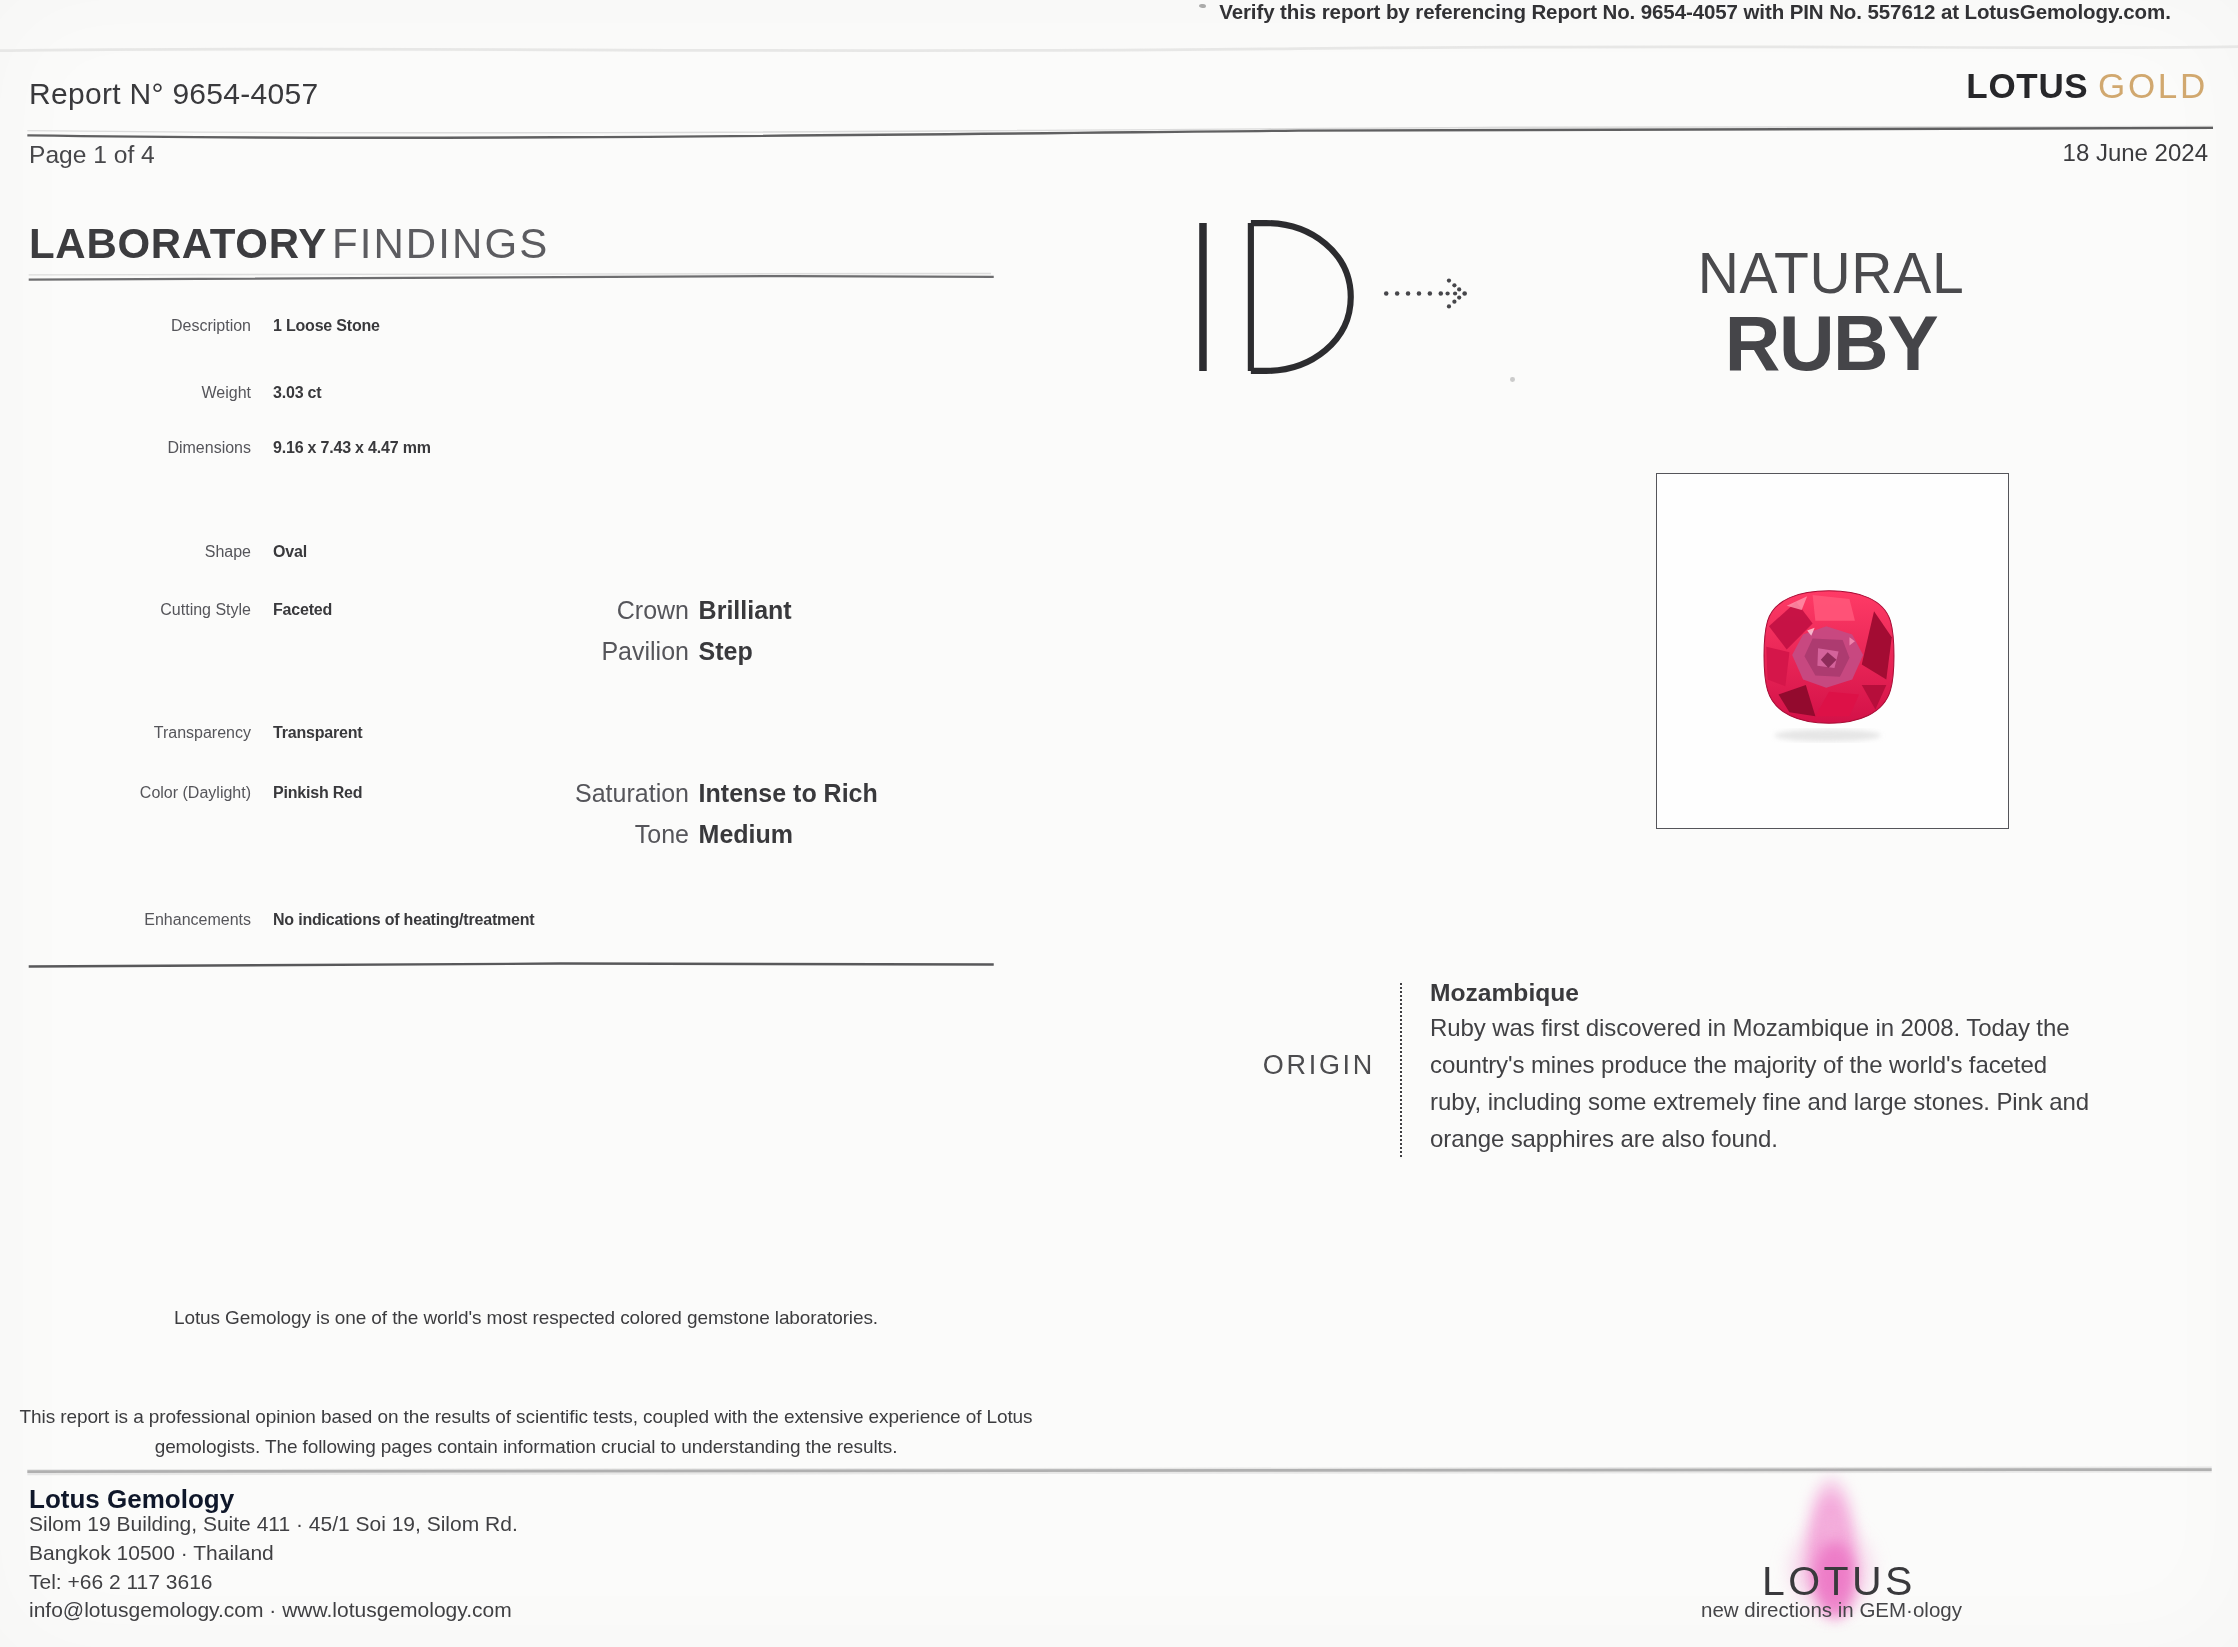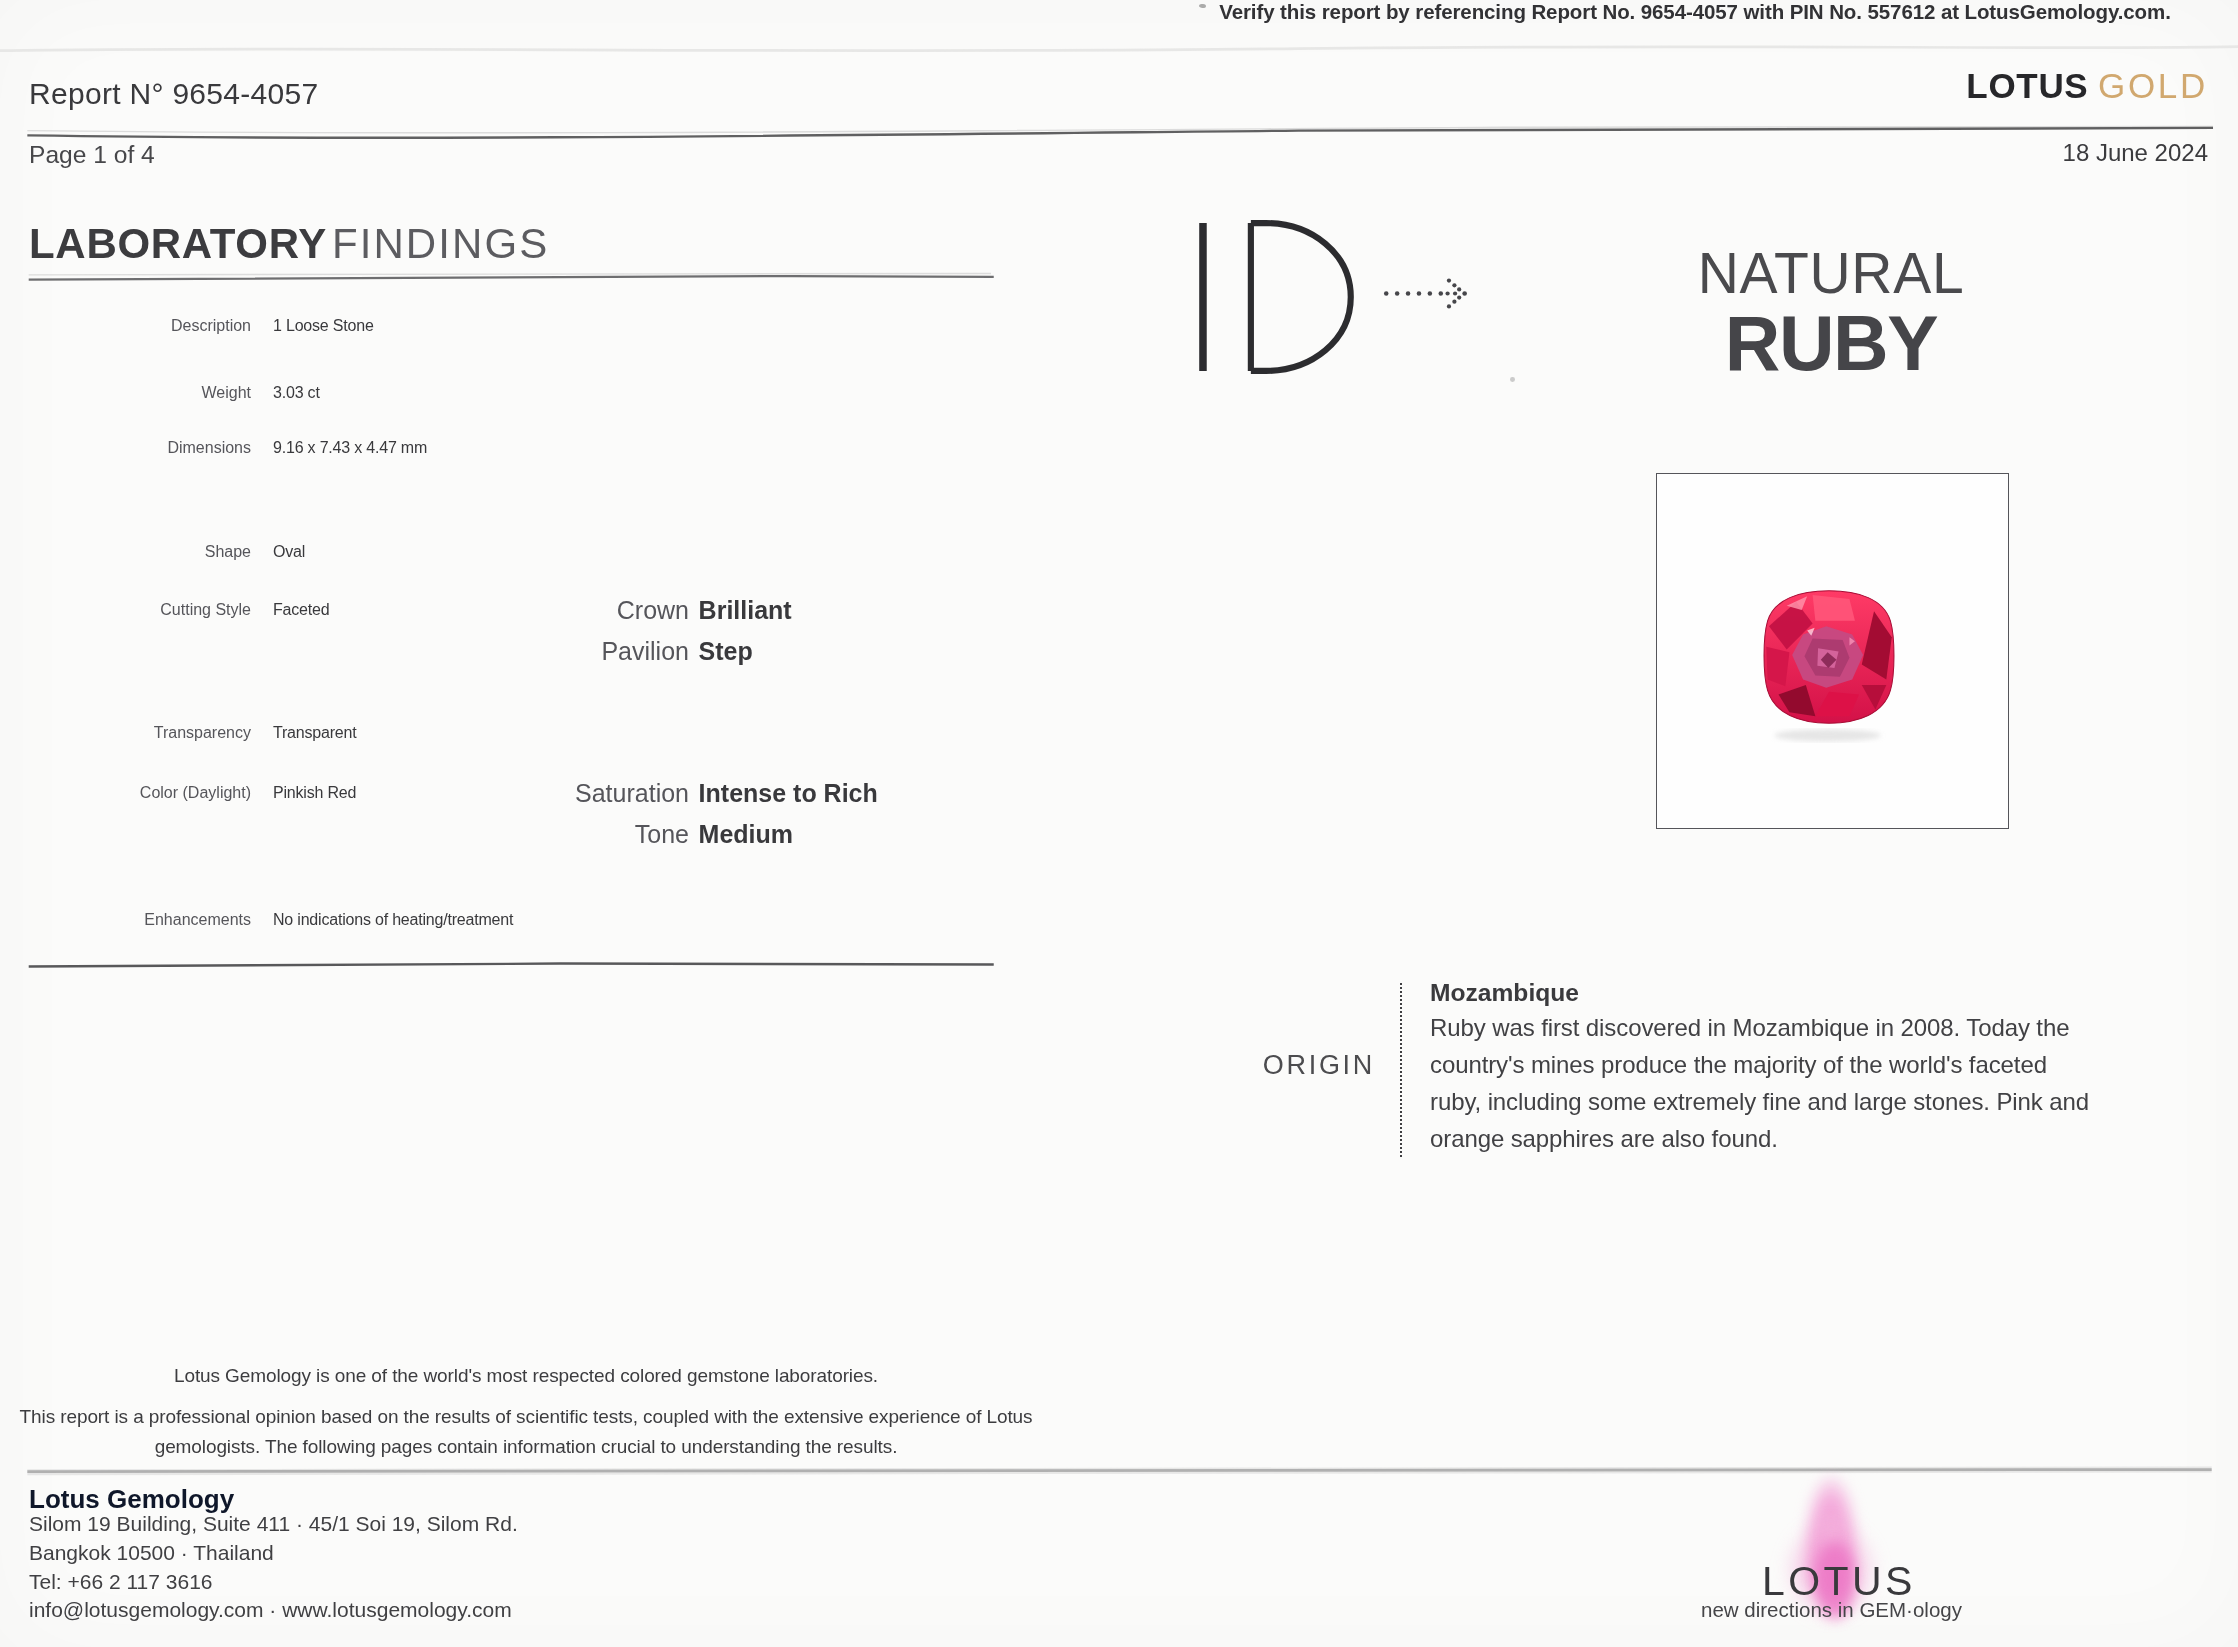--- a/index.html
+++ b/index.html
@@ -19,21 +19,21 @@
   .brand .b1{font-weight:600;color:#27272a;letter-spacing:0.7px}
   .brand .b2{font-weight:400;color:#d1a86f;letter-spacing:2.7px;margin-left:9.6px}
   .date{right:31px;top:139px;font-size:24px;color:#3b3b3e;white-space:nowrap}
 
   
   .lab-heading{left:29px;top:220px;font-size:42px;white-space:nowrap}
   .lab-heading .h-bold{font-weight:600;color:#3c3c3f;letter-spacing:0.7px}
   .lab-heading .h-light{font-weight:400;color:#5c5c60;letter-spacing:2.1px;margin-left:5px}
   .frow{position:absolute;display:grid;grid-template-columns:251px auto;column-gap:22px;font-size:16px;line-height:30px;white-space:nowrap}
   .frow .flabel{text-align:right;color:#55555a;font-weight:400}
-  .frow .fvalue{color:#39393c;font-weight:400;letter-spacing:-0.2px}
+  .frow .fvalue{color:#39393c;font-weight:700;letter-spacing:-0.2px}
   .subrow{position:absolute;left:443px;display:grid;grid-template-columns:246px auto;column-gap:9.6px;font-size:25px;line-height:30px;white-space:nowrap}
   .subrow .flabel{text-align:right;color:#55555a}
   .subrow .fvalue{color:#39393c;font-weight:600}
 
   
   .natural-line{left:1626px;top:240px;width:410px;text-align:center;font-size:57px;letter-spacing:0.7px;color:#4a4a4d;white-space:nowrap}
   .ruby-line{left:1626px;top:299px;width:410px;text-align:center;font-size:77px;font-weight:700;letter-spacing:-1.4px;color:#454549;white-space:nowrap}
   .gem-frame{left:1656px;top:473px;width:351px;height:354px;border:1.4px solid #55555a;background:#fefefe}
 
   
@@ -200,21 +200,21 @@
 </svg>
 
 <div class="abs origin-label">ORIGIN</div>
 <div class="abs origin-divider"></div>
 <div class="abs origin-country">Mozambique</div>
 <div class="abs origin-line" style="top:1014px">Ruby was first discovered in Mozambique in 2008. Today the</div>
 <div class="abs origin-line" style="top:1051px">country's mines produce the majority of the world's faceted</div>
 <div class="abs origin-line" style="top:1088px">ruby, including some extremely fine and large stones. Pink and</div>
 <div class="abs origin-line" style="top:1125px">orange sapphires are also found.</div>
 
-<div class="abs note-line" style="top:1365px">Lotus Gemology is one of the world's most respected colored gemstone laboratories.</div>
+<div class="abs note-line" style="top:1307px">Lotus Gemology is one of the world's most respected colored gemstone laboratories.</div>
 <div class="abs note-line" style="top:1406px">This report is a professional opinion based on the results of scientific tests, coupled with the extensive experience of Lotus</div>
 <div class="abs note-line" style="top:1436px">gemologists. The following pages contain information crucial to understanding the results.</div>
 <div class="abs verify-line">Verify this report by referencing Report No. 9654-4057 with PIN No. 557612 at LotusGemology.com.</div>
 
 <div class="abs f-company">Lotus Gemology</div>
 <div class="abs f-line" style="top:1512px">Silom 19 Building, Suite 411  ·  45/1 Soi 19, Silom Rd.</div>
 <div class="abs f-line" style="top:1541px">Bangkok 10500  ·  Thailand</div>
 <div class="abs f-line" style="top:1570px">Tel: +66 2 117 3616</div>
 <div class="abs f-line" style="top:1598px">info@lotusgemology.com  ·  www.lotusgemology.com</div>
 

